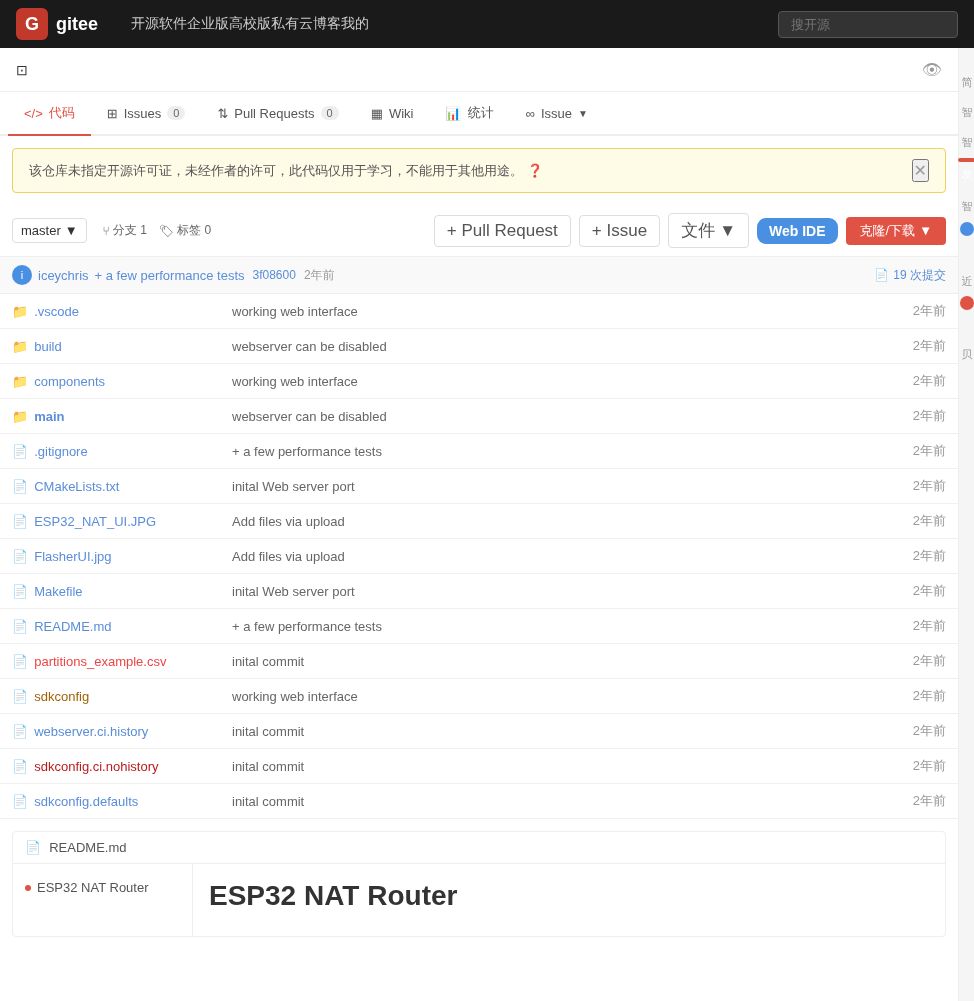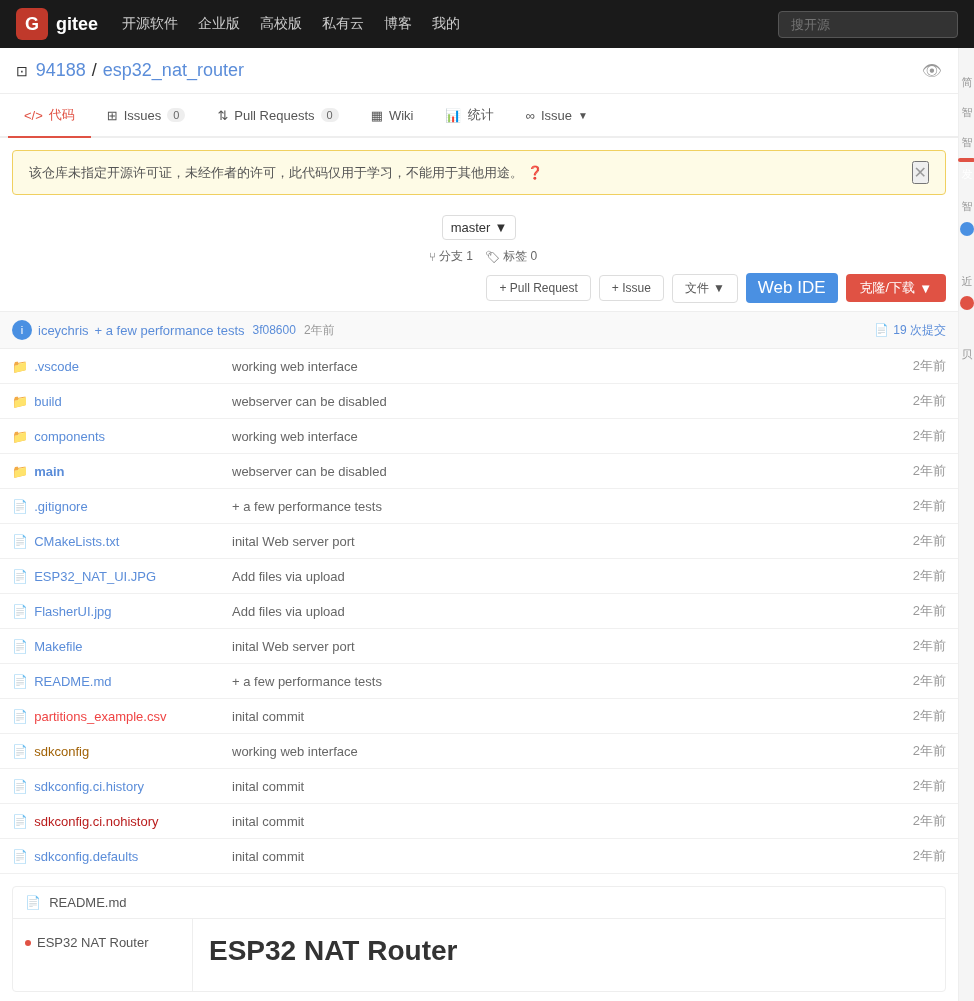--- a/index.html
+++ b/index.html
@@ -30,22 +30,22 @@
       border-radius: 6px;
       display: flex;
       align-items: center;
       justify-content: center;
       font-size: 18px;
       font-weight: bold;
       color: #fff;
     }
     .nav-links {
       display: flex;
-      gap: 20px;
       list-style: none;
+      margin-left: 9px;
     }
     .nav-links a {
       color: #ccc;
       text-decoration: none;
       font-size: 14px;
     }
     .nav-search {
       margin-left: auto;
       background: #333;
       border: 1px solid #555;
@@ -149,21 +149,20 @@
       margin-left: 4px;
     }
 
     
     .repo-toolbar {
       display: flex;
       align-items: center;
       padding: 8px 12px;
       gap: 8px;
       background: #fff;
-      flex-direction: column;
     }
     .branch-select {
       display: flex;
       align-items: center;
       gap: 4px;
       border: 1px solid #ddd;
       border-radius: 4px;
       padding: 4px 8px;
       font-size: 13px;
       cursor: pointer;
@@ -183,21 +182,21 @@
       display: flex;
       align-items: center;
       gap: 8px;
     }
     .btn-outline {
       border: 1px solid #ddd;
       background: #fff;
       color: #555;
       padding: 5px 12px;
       border-radius: 4px;
-      font-size: 12px;
+      font-size: 17px;
       cursor: pointer;
       display: flex;
       align-items: center;
       gap: 4px;
     }
     .btn-orange {
       background: #e05244;
       color: #fff;
       border: none;
       padding: 5px 14px;
@@ -206,23 +205,24 @@
       cursor: pointer;
       display: flex;
       align-items: center;
       gap: 4px;
     }
     .btn-blue {
       background: #4a90e2;
       color: #fff;
       border: none;
       padding: 5px 12px;
-      border-radius: 4px;
-      font-size: 17px;
+      border-radius: 9px;
+      font-size: 14px;
       cursor: pointer;
+      font-weight: bold;
     }
 
     
     .commit-info {
       display: flex;
       align-items: center;
       padding: 8px 12px;
       background: #f9f9f9;
       border-top: 1px solid #eee;
       border-bottom: 1px solid #eee;
@@ -339,25 +339,20 @@
     <li><a>我的</a></li>
   </ul>
   <input class="nav-search" type="text" placeholder="搜开源" style="">
 </nav>
 
 <div class="page-container">
   <div class="main-content">
 
     <div class="repo-header">
       <span class="icon">⊡</span>
-      <div class="repo-title">
-        <a>94188</a>
-        <span>/</span>
-        <a>esp32_nat_router</a>
-      </div>
       <span class="eye-icon">👁</span>
     </div>
 
     <div class="repo-tabs">
       <a class="tab-item active">
         <span>&lt;/&gt;</span>
         <span>代码</span>
       </a>
       <a class="tab-item">
         <span>⊞</span>
@@ -553,21 +548,21 @@
         <a style="color:#a16207; text-decoration:none;">sdkconfig</a>
       </div>
     </td>
     <td class="file-commit">working web interface</td>
     <td class="file-time">2年前</td>
   </tr>
             <tr>
     <td style="width:220px;">
       <div class="file-name-cell">
         <span class="file-icon">📄</span>
-        <a style="color:#5b8dd9; text-decoration:none;">sdkconfig.ci.history</a>
+        <a style="color:#5b8dd9; text-decoration:none;">webserver.ci.history</a>
       </div>
     </td>
     <td class="file-commit">inital commit</td>
     <td class="file-time">2年前</td>
   </tr>
             <tr>
     <td style="width:220px;">
       <div class="file-name-cell">
         <span class="file-icon">📄</span>
         <a style="color:#b91c1c; text-decoration:none;">sdkconfig.ci.nohistory</a>

